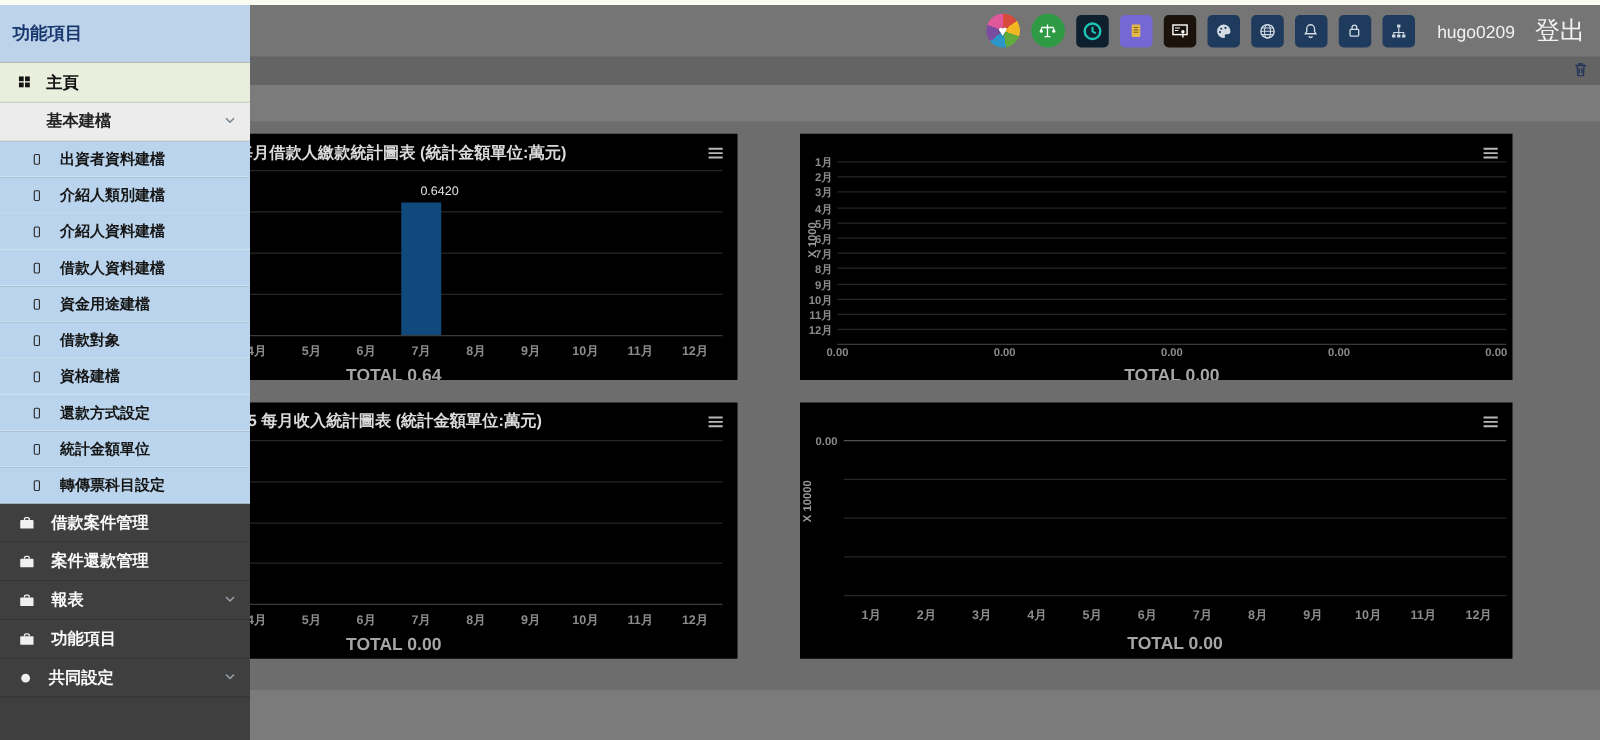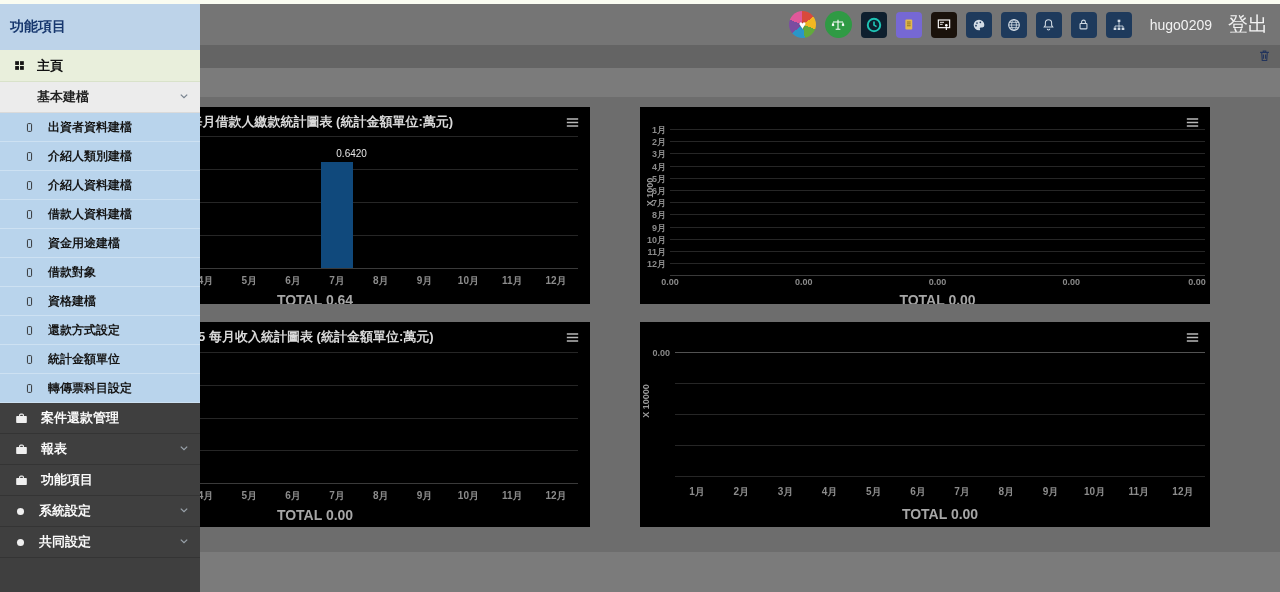--- a/index.html
+++ b/index.html
@@ -350,20 +350,29 @@
       </li>
     </ul>
   <ul class="sb-dark" id="sb-dark">
       <li>
         <span class="icn">
           <svg viewBox="0 0 24 24" width="15">
             <path d="M9 8V6.8A1.8 1.8 0 0 1 10.8 5h2.4A1.8 1.8 0 0 1 15 6.8V8" fill="none" stroke="#f0f0f0" stroke-width="1.8"></path>
             <rect x="3.5" y="8" width="17" height="11" rx="1.2" fill="#f0f0f0"></rect>
           </svg>
         </span>
+        <span>借款案件管理</span>
+      </li>
+      <li>
+        <span class="icn">
+          <svg viewBox="0 0 24 24" width="15">
+            <path d="M9 8V6.8A1.8 1.8 0 0 1 10.8 5h2.4A1.8 1.8 0 0 1 15 6.8V8" fill="none" stroke="#f0f0f0" stroke-width="1.8"></path>
+            <rect x="3.5" y="8" width="17" height="11" rx="1.2" fill="#f0f0f0"></rect>
+          </svg>
+        </span>
         <span>案件還款管理</span>
       </li>
       <li>
         <span class="icn">
           <svg viewBox="0 0 24 24" width="15">
             <path d="M9 8V6.8A1.8 1.8 0 0 1 10.8 5h2.4A1.8 1.8 0 0 1 15 6.8V8" fill="none" stroke="#f0f0f0" stroke-width="1.8"></path>
             <rect x="3.5" y="8" width="17" height="11" rx="1.2" fill="#f0f0f0"></rect>
           </svg>
         </span>
         <span>報表</span>
@@ -379,30 +388,19 @@
           </svg>
         </span>
         <span>功能項目</span>
       </li>
       <li>
         <span class="icn">
           <svg viewBox="0 0 24 24" width="13">
             <circle cx="12" cy="12" r="6.5" fill="#f0f0f0"></circle>
           </svg>
         </span>
-        <span>系統設定</span>
-        <span class="chev"><svg viewBox="0 0 24 24" width="14">
-            <path d="M6.5 9.5L12 15l5.5-5.5" fill="none" stroke="currentColor" stroke-width="2"></path>
-          </svg></span>
-      </li>
-      <li>
-        <span class="icn">
-          <svg viewBox="0 0 24 24" width="13">
-            <circle cx="12" cy="12" r="6.5" fill="#f0f0f0"></circle>
-          </svg>
-        </span>
         <span>共同設定</span>
         <span class="chev"><svg viewBox="0 0 24 24" width="14">
             <path d="M6.5 9.5L12 15l5.5-5.5" fill="none" stroke="currentColor" stroke-width="2"></path>
           </svg></span>
       </li>
     </ul>
 </aside>
 
 </body></html>

